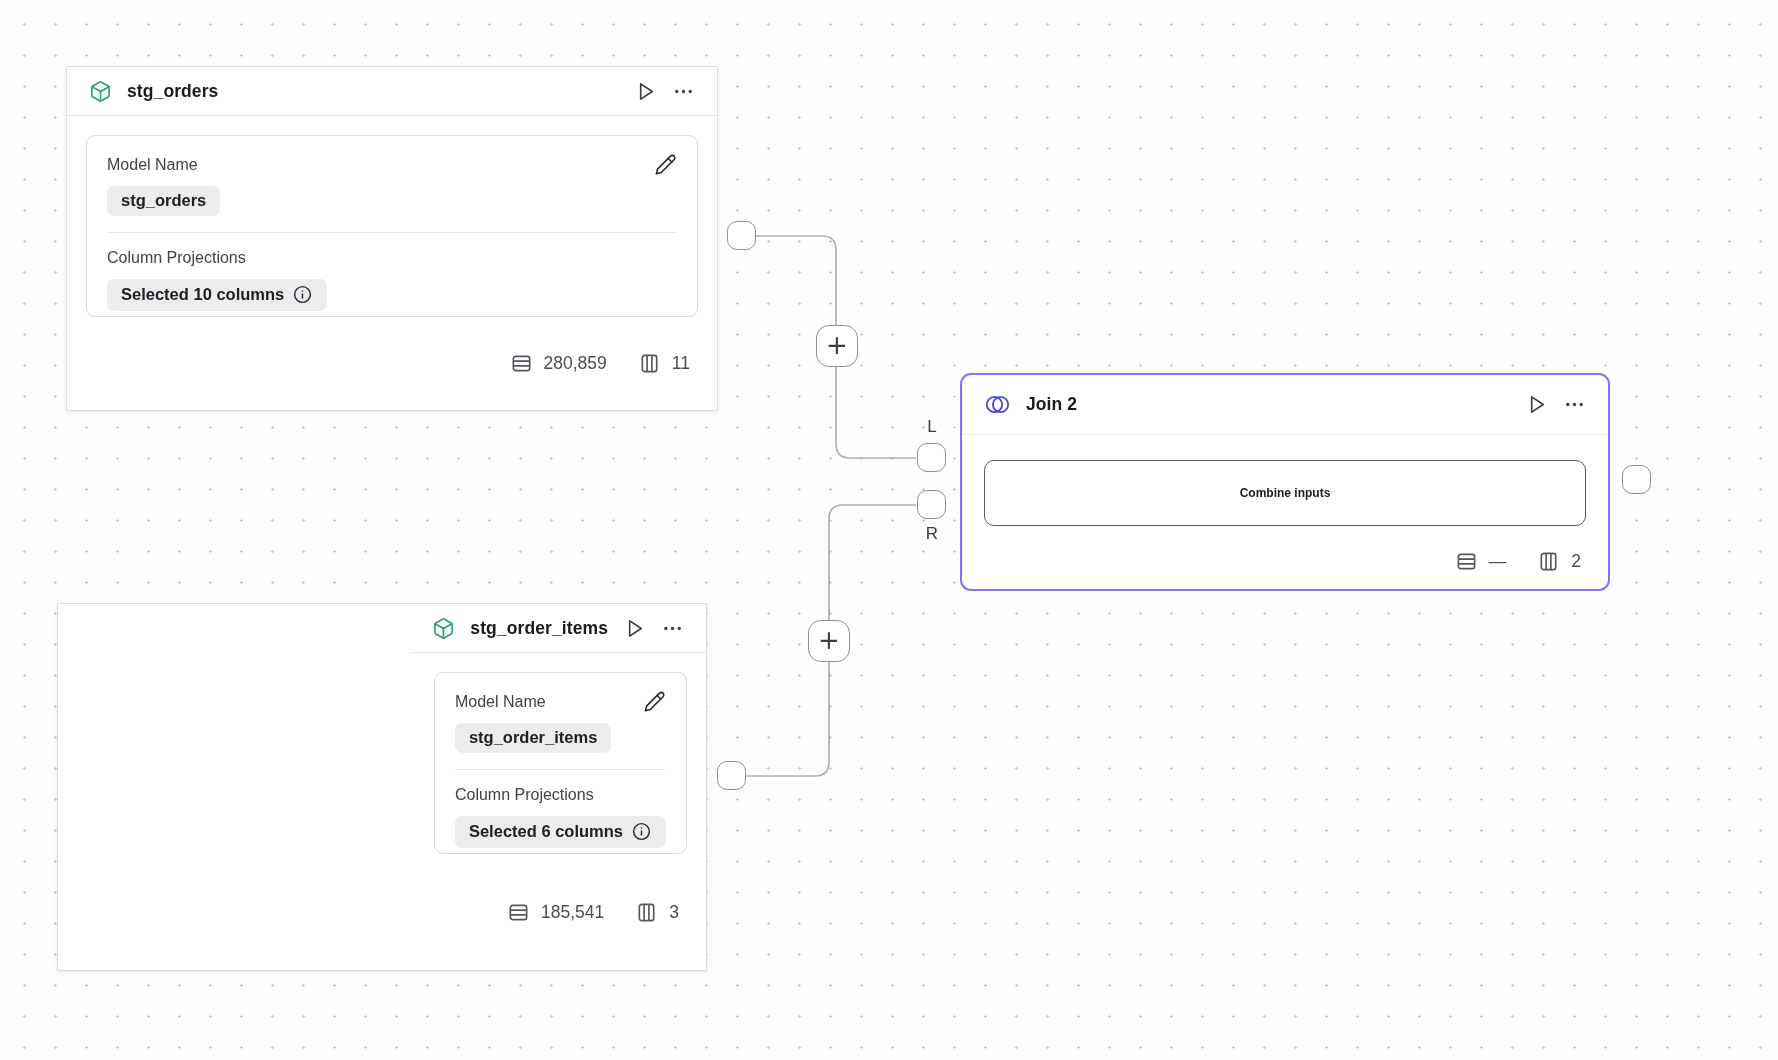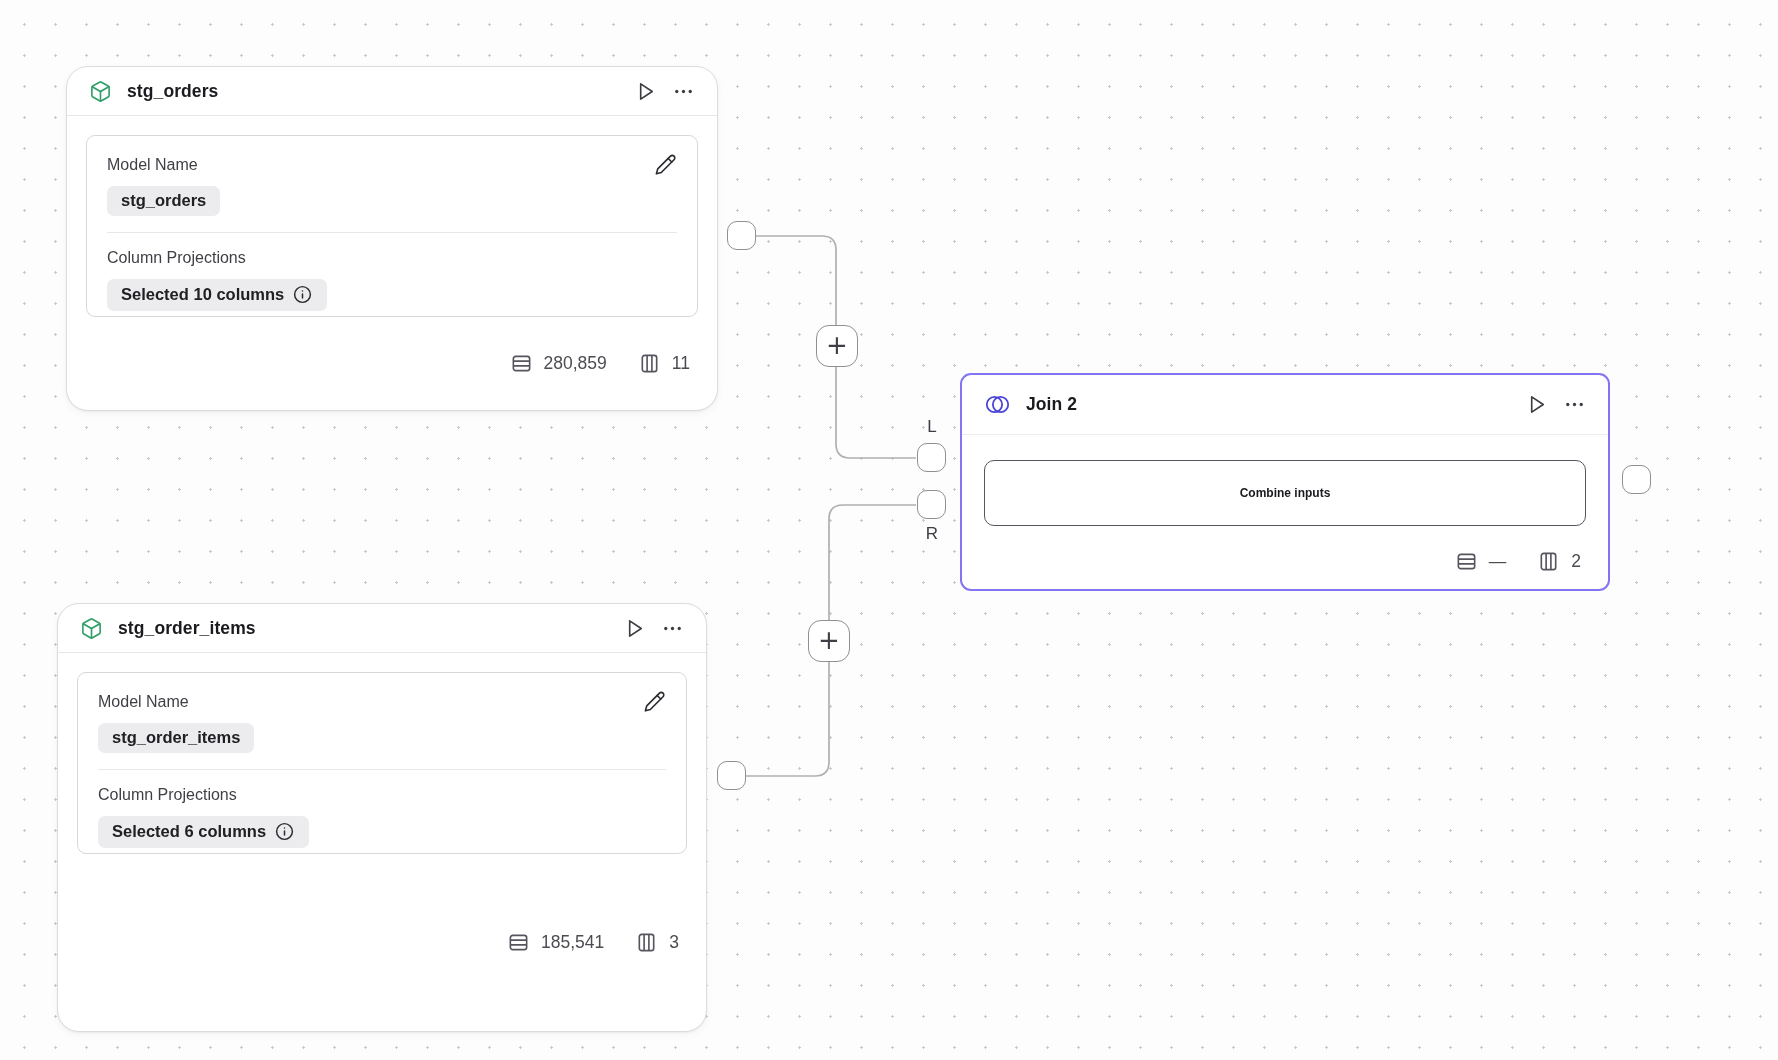--- a/index.html
+++ b/index.html
@@ -12,21 +12,21 @@
     background-image: radial-gradient(#c9c9c9 1.3px, transparent 1.4px);
     background-size: 31px 31px;
     background-position: 9px 9px;
   }
 
   svg.wires { position: absolute; inset: 0; z-index: 1; }
 
   
   .node {
     position: absolute; z-index: 2;
-    background: #fff; border: 1px solid #dcdcdc; border-radius: 22px;
+    background: #fff; border: 1px solid #dcdcdc; border-radius: 0;
     box-shadow: 0 1px 2px rgba(0,0,0,.05), 0 3px 8px rgba(0,0,0,.04);
     display: flex; flex-direction: column;
   }
   .node-header {
     display: flex; align-items: center; gap: 15px;
     padding: 0 22px; height: 49px; flex: 0 0 49px;
     border-bottom: 1px solid #e7e7ea;
   }
   .node-title { flex: 1; font-size: 17.5px; font-weight: 600; color: #1b1b1f; letter-spacing: .1px; }
   .icon-btn { background: none; border: none; padding: 0; cursor: pointer; display: flex; align-items: center; justify-content: center; }
@@ -149,21 +149,21 @@
       <span class="stat-num">280,859</span>
       <span class="stat-gap"></span>
       <svg class="stat-ic" viewBox="0 0 24 24" fill="none" stroke="#55555e" stroke-width="1.7">
         <rect x="4.5" y="3.5" width="15" height="17" rx="2.5"></rect>
           <path d="M9.5 3.5v17M14.5 3.5v17"></path>
       </svg>
       <span class="stat-num">11</span>
     </div>
   </div>
 
-  <div class="node" style="left:57px; top:603px; width:650px; height:429px;">
+  <div class="node" style="left:57px; top:603px; width:650px; height:368px;align-items:flex-end;">
     <div class="node-header">
       <svg class="cube-ic" viewBox="0 0 24 24" fill="none" stroke="#2f9e68" stroke-width="1.7" stroke-linecap="round" stroke-linejoin="round">
         <path d="M21 8a2 2 0 0 0-1-1.73l-7-4a2 2 0 0 0-2 0l-7 4A2 2 0 0 0 3 8v8a2 2 0 0 0 1 1.73l7 4a2 2 0 0 0 2 0l7-4A2 2 0 0 0 21 16Z"></path>
         <path d="m3.3 7 8.7 5 8.7-5"></path>
           <path d="M12 22V12"></path>
       </svg>
       <span class="node-title">stg_order_items</span>
       <button class="icon-btn">
         <svg class="hdr-ic" viewBox="0 0 24 24" fill="none" stroke="#3c3c43" stroke-width="1.7" stroke-linejoin="round">
           <polygon points="7 4 19 12 7 20 7 4"></polygon>

